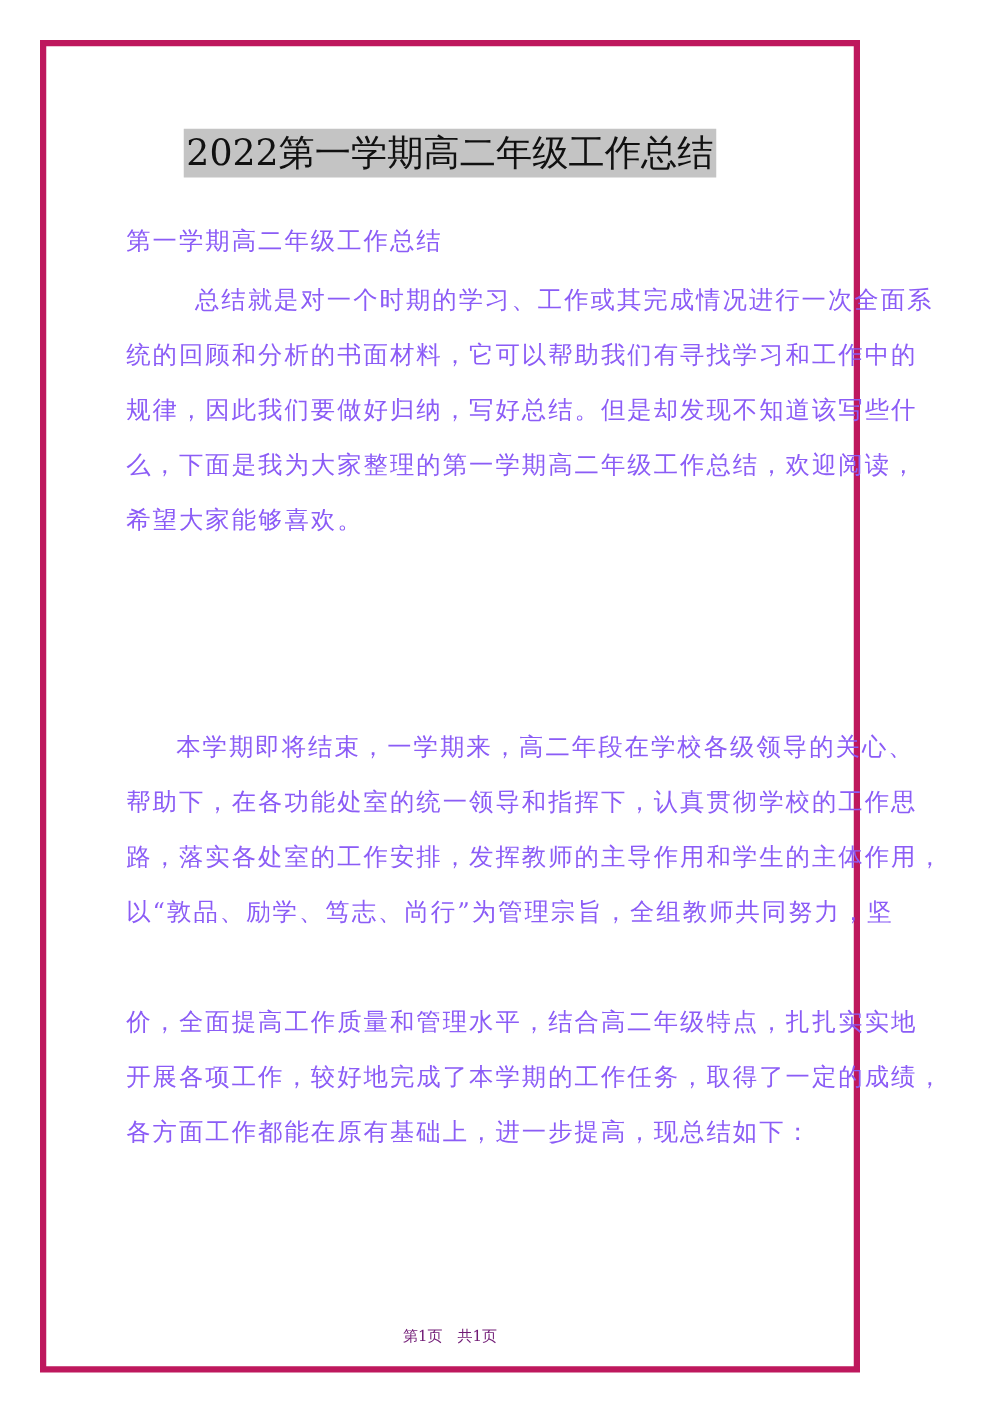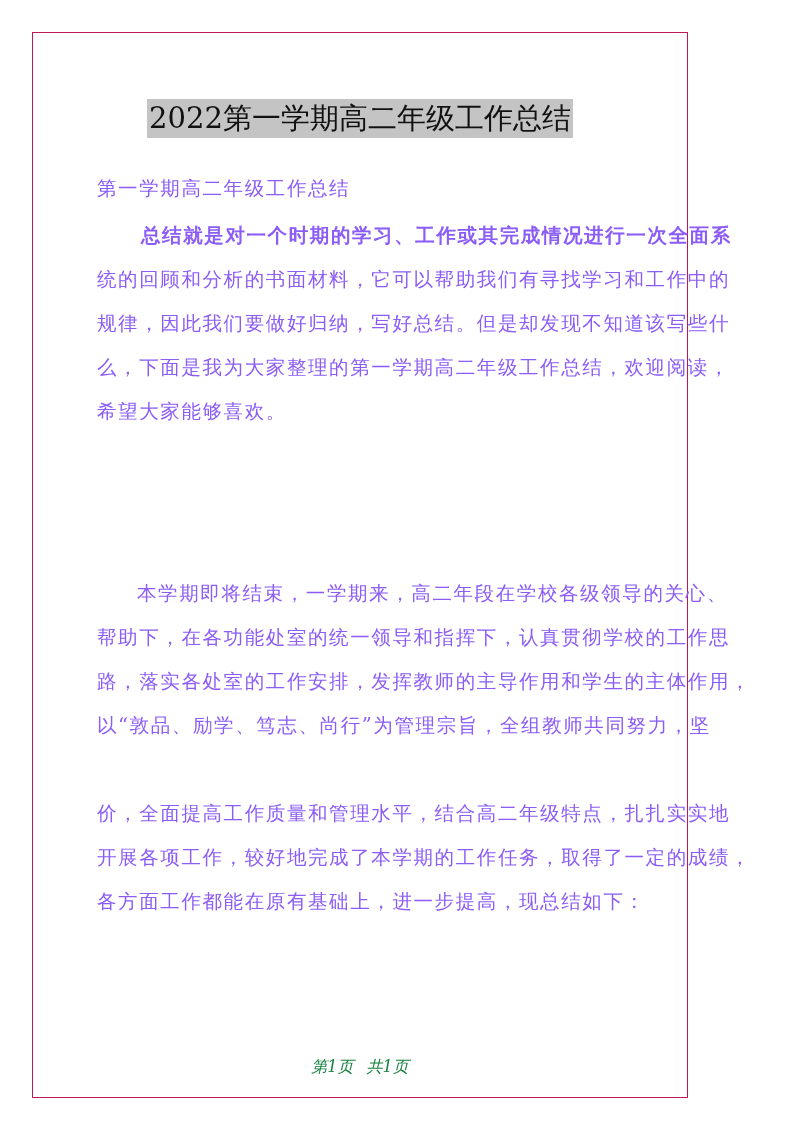--- a/index.html
+++ b/index.html
@@ -1,48 +1,48 @@
 <!DOCTYPE html>
 <html><head>
 <meta charset="utf-8">
 <style>
   html, body { margin: 0; padding: 0; background: #ffffff; }
   body { width: 800px; height: 1131px; position: relative; overflow: hidden; }
   .page {
     position: absolute; left: 32px; top: 32px; width: 656px; height: 1066px;
-    border: 1px solid #be185d; box-sizing: border-box; background: #fff;
+    border: 5px solid #be185d; box-sizing: border-box; background: #fff;
   }
   .title-wrap { position: absolute; left: 0; right: 0; top: 66px; text-align: center; }
   .title {
     display: inline-block; background: #c4c4c4; color: #111;
     font-family: "DejaVu Serif", "Liberation Serif", serif;
     font-size: 29px; line-height: 39px; padding: 0 2px; letter-spacing: 0px;
   }
   .text {
     font-family: "DejaVu Serif", "Liberation Serif", serif;
     color: #8b5cf6; font-size: 19.5px; letter-spacing: 1.6px;
   }
   .line { position: absolute; left: 64px; white-space: nowrap; }
   .footer {
     position: absolute; left: 0; right: 0; top: 1024px; text-align: center;
-    font-family: "DejaVu Serif", "Liberation Serif", serif; font-size: 16px; color: #15803d; font-style: italic;
+    font-family: "DejaVu Serif", "Liberation Serif", serif; font-size: 12px; color: #701a75;
   }
   .footer span { margin: 0 4px; }
 </style>
 </head>
 <body>
 
 <div class="page">
   <div class="title-wrap">
     <span class="title">2022第一学期高二年级工作总结</span>
   </div>
 
   <div class="text line" style="top:142px;">第一学期高二年级工作总结</div>
 
-  <div class="text line" style="top:189px; left:108px;font-weight:bold;">总结就是对一个时期的学习、工作或其完成情况进行一次全面系</div>
+  <div class="text line" style="top:189px; left:119px;">总结就是对一个时期的学习、工作或其完成情况进行一次全面系</div>
   <div class="text line" style="top:233px;">统的回顾和分析的书面材料，它可以帮助我们有寻找学习和工作中的</div>
   <div class="text line" style="top:277px;">规律，因此我们要做好归纳，写好总结。但是却发现不知道该写些什</div>
   <div class="text line" style="top:321px;">么，下面是我为大家整理的第一学期高二年级工作总结，欢迎阅读，</div>
   <div class="text line" style="top:365px;">希望大家能够喜欢。</div>
 
 
   <div class="text line" style="top:547px; left:104px;">本学期即将结束，一学期来，高二年段在学校各级领导的关心、</div>
   <div class="text line" style="top:591px;">帮助下，在各功能处室的统一领导和指挥下，认真贯彻学校的工作思</div>
   <div class="text line" style="top:635px;">路，落实各处室的工作安排，发挥教师的主导作用和学生的主体作用，</div>
   <div class="text line" style="top:679px;">以“敦品、励学、笃志、尚行”为管理宗旨，全组教师共同努力，坚</div>

